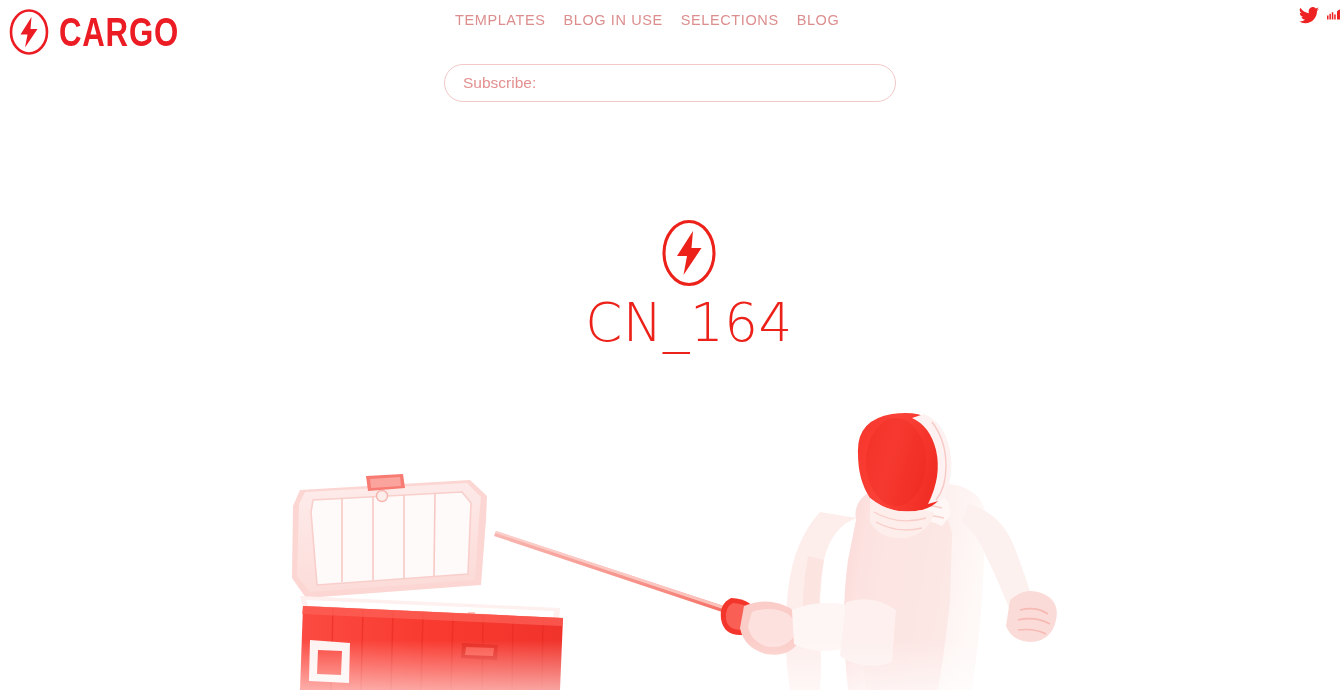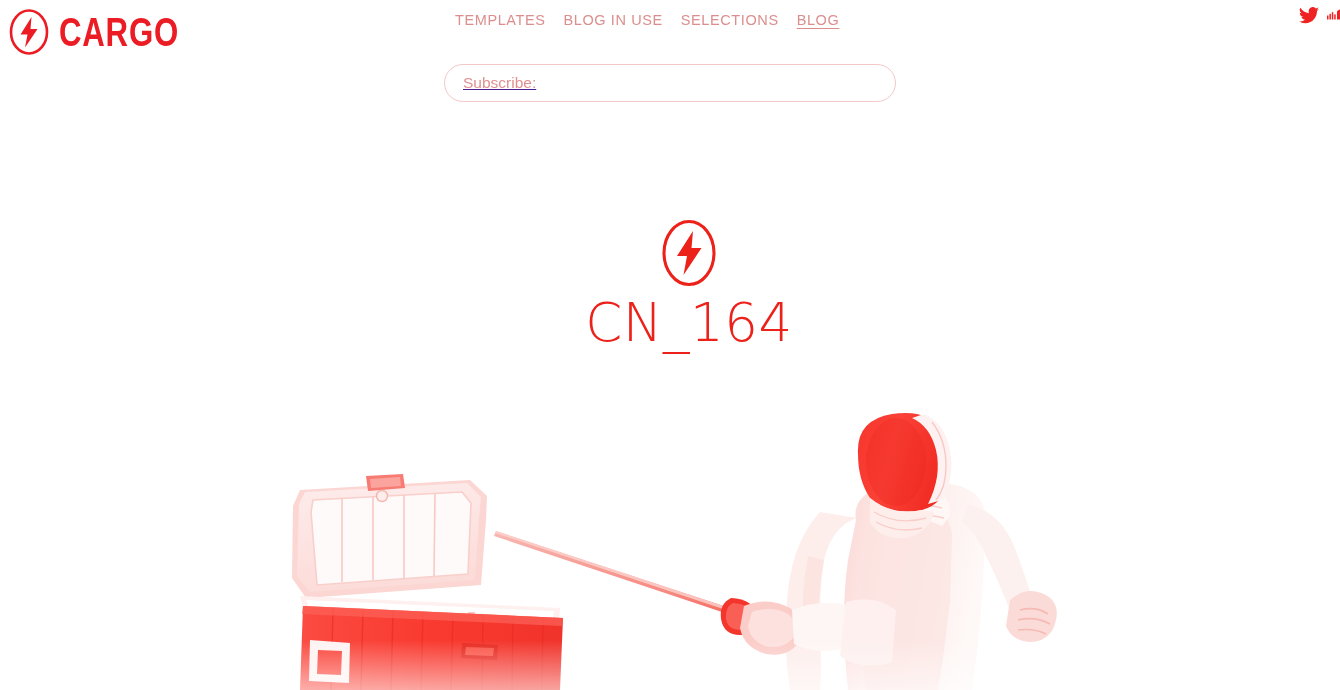--- a/index.html
+++ b/index.html
@@ -59,21 +59,20 @@
     gap: 18px;
   }
   .topnav a {
     color: #dc8e8e;
     font-size: 14.5px;
     letter-spacing: 0.6px;
     text-decoration: none;
     white-space: nowrap;
   }
   .topnav a.active {
-    text-decoration: underline;
     text-underline-offset: 3px;
   }
 
   .social {
     position: absolute;
     right: 13px;
     top: 6px;
     display: flex;
     align-items: center;
     gap: 8px;
@@ -93,24 +92,23 @@
   }
   .subscribe-input {
     width: 100%;
     height: 100%;
     box-sizing: border-box;
     border: 1px solid #f3c8c8;
     border-radius: 19px;
     background: #ffffff;
     padding: 0 18px;
     font-size: 15.5px;
-    color: #4c1d95;
+    color: #15803d;
     font-family: "Liberation Sans", sans-serif;
     outline: none;
-    text-decoration: underline;
   }
   .subscribe-input::placeholder {
     color: #e2908f;
     opacity: 1;
   }
 
   
   .post-head {
     position: absolute;
     top: 218px;

